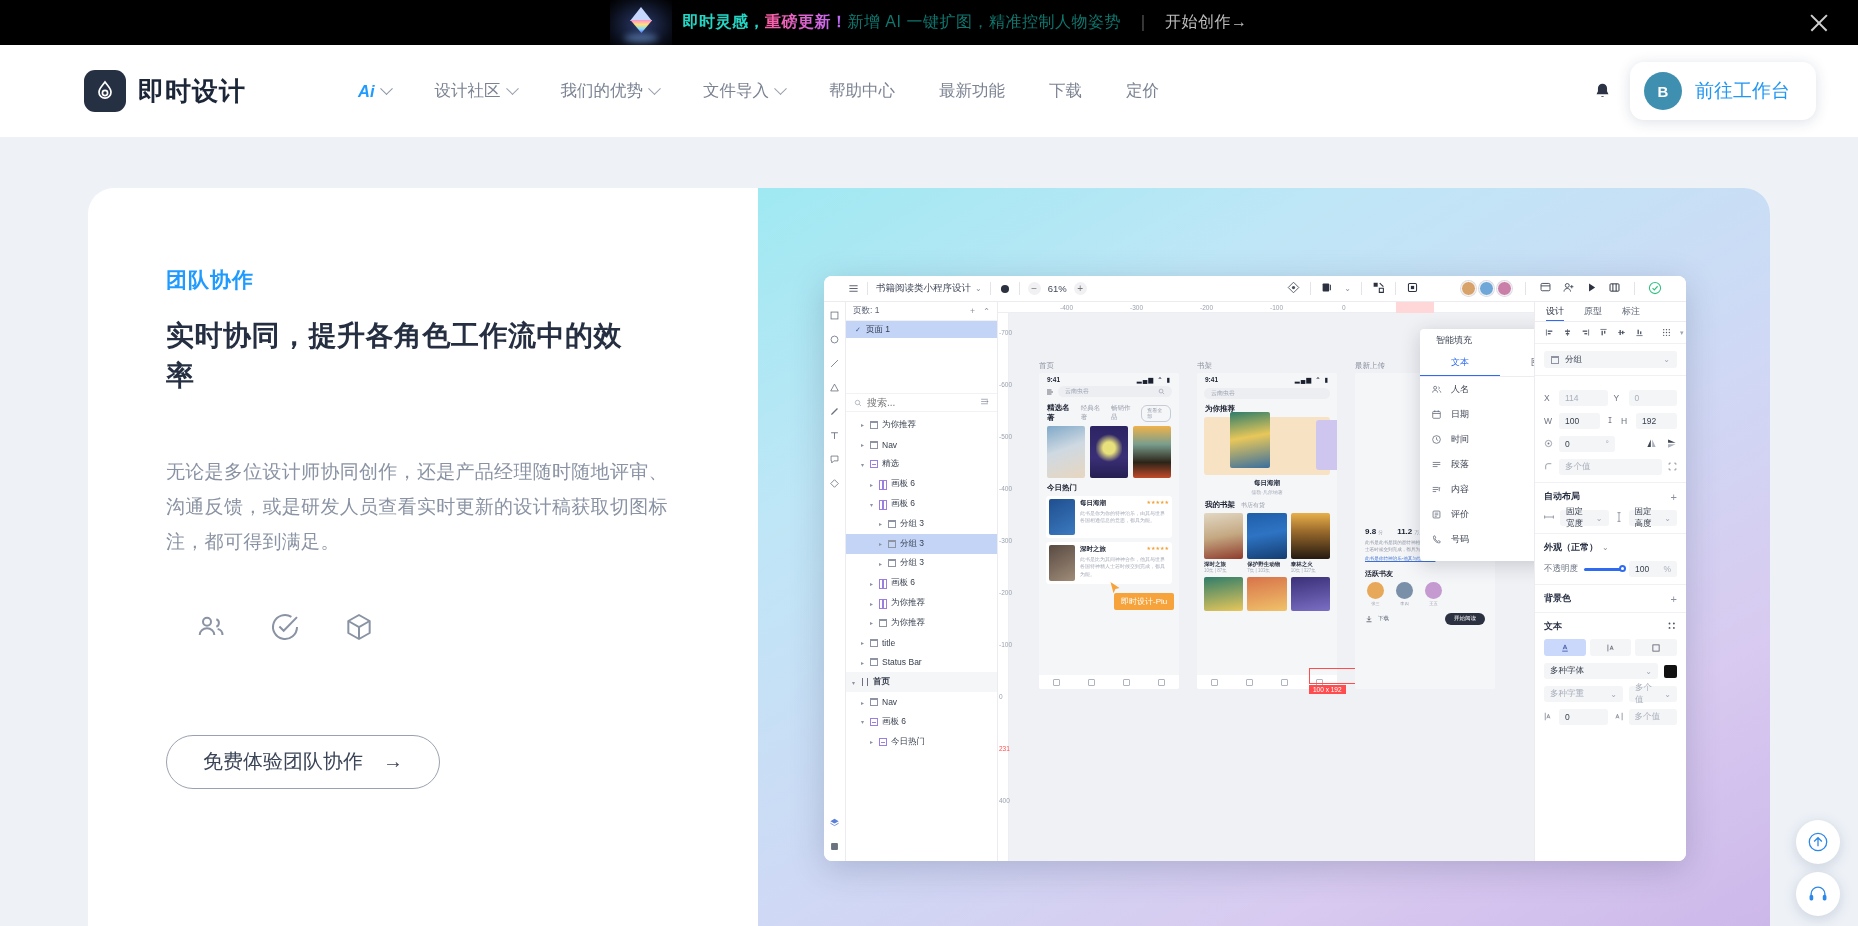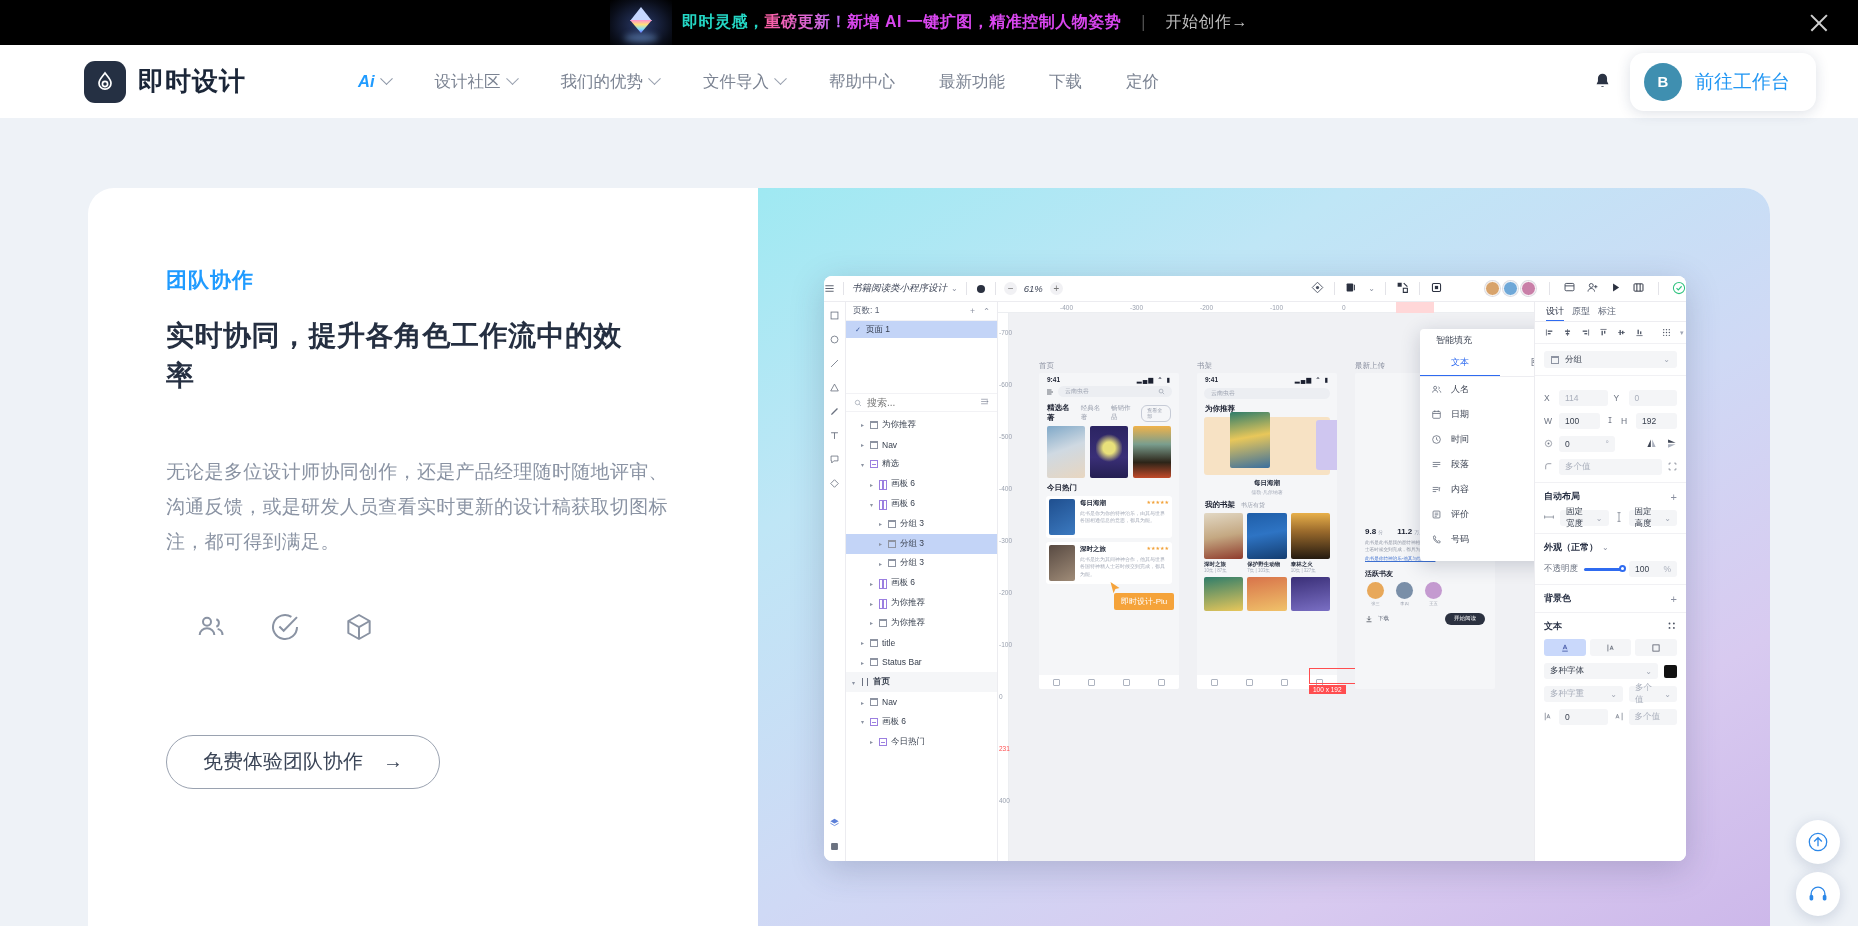--- a/index.html
+++ b/index.html
@@ -31,37 +31,37 @@
   }
   #promo-gem .glow {
     position: absolute; left: 50%; bottom: 3px; transform: translateX(-50%);
     width: 34px; height: 8px; border-radius: 50%;
     background: rgba(140,190,255,.45); filter: blur(3px);
   }
   .promo-txt { font-size: 16px; font-weight: bold; letter-spacing: .5px; }
   .promo-a { color: #24d6c4; }
   .promo-b { background: linear-gradient(90deg,#ff5fa2,#b96bff);
              -webkit-background-clip: text; background-clip: text; color: transparent; }
-  .promo-c { color: #d946ef; font-weight: bold; }
+  .promo-c { color: #0f766e; font-weight: normal; }
   .promo-sep { color: #6a6a6a; margin: 0 14px; font-weight: normal; }
   .promo-cta { color: #bdbdbd; font-weight: normal; cursor: pointer; }
   #promo-close {
     position: absolute; right: 26px; top: 50%; transform: translateY(-50%);
     width: 26px; height: 26px; cursor: pointer;
   }
   #promo-close::before, #promo-close::after {
     content: ""; position: absolute; left: 2px; top: 12px; width: 22px; height: 1.6px;
     background: #cfcfcf;
   }
   #promo-close::before { transform: rotate(45deg); }
   #promo-close::after  { transform: rotate(-45deg); }
 
   
   #header {
-    position: absolute; top: 45px; left: 0; width: 1858px; height: 73px;
+    position: absolute; top: 45px; left: 0; width: 1858px; height: 92px;
     background: #fff; display: flex; align-items: center;
   }
   #brand { display: flex; align-items: center; margin-left: 84px; cursor: pointer; }
   #brand-mark {
     width: 42px; height: 42px; border-radius: 11px; background: #253043;
     display: flex; align-items: center; justify-content: center; margin-right: 12px;
   }
   #brand-name { font-size: 26px; font-weight: bold; color: #1b2638; letter-spacing: 1px; }
 
   #nav { display: flex; align-items: center; margin-left: 90px; gap: 0; }
@@ -119,22 +119,22 @@
     background: linear-gradient(150deg,#9fe9f2 0%,#bfe6f6 26%,#cfd9f5 55%,#d8caf0 78%,#cdb8ea 100%);
   }
 
   
   #app {
     position: absolute; left: 66px; top: 88px; width: 862px; height: 585px;
     background: #fff; border-radius: 8px; box-shadow: 0 8px 34px rgba(40,50,90,.22);
     overflow: hidden; display: flex; flex-direction: column; font-size: 9px; color: #3c4352;
   }
   #app-topbar {
-    height: 26px; display: flex; align-items: center; gap: 0; padding: 0 0;
-    border-bottom: 1px solid #ececf0; background: #fff; flex: 0 0 26px; font-style: italic;
+    height: 26px; display: flex; align-items: center; gap: 0; padding: 0 24px;
+    border-bottom: 1px solid #ececf0; background: #fff; flex: 0 0 26px;
   }
   .tb-sep { width: 1px; height: 13px; background: #e3e3e8; margin: 0 8px; }
   .tb-btn { display: flex; align-items: center; gap: 4px; cursor: pointer; }
   #doc-name { font-size: 9.5px; color: #40485a; }
   .zoom-ctl { width: 13px; height: 13px; border-radius: 50%; background: #f1f1f4;
               display: flex; align-items: center; justify-content: center; font-size: 10px;
               color: #777; cursor: pointer; }
   #zoom-val { font-size: 9.5px; color: #40485a; margin: 0 7px; }
   .tb-right { margin-left: auto; display: flex; align-items: center; gap: 10px; }
   .collab-av { width: 15px; height: 15px; border-radius: 50%; border: 1.4px solid #fff;
@@ -226,21 +226,21 @@
   #sf-tabs { display: flex; border-bottom: 1px solid #ededf1; }
   .sf-tab { flex: 1; text-align: center; font-size: 9px; color: #5b6374; padding: 5px 0 6px;
             cursor: pointer; }
   .sf-tab.on { color: #2f6bf0; border-bottom: 1.6px solid #2f6bf0; }
   .sf-item { height: 25px; display: flex; align-items: center; gap: 9px; padding: 0 11px;
              font-size: 9px; color: #3c4352; cursor: pointer; }
 
   
   #props { width: 152px; border-left: 1px solid #ececf0; background: #fff;
            display: flex; flex-direction: column; }
-  #pr-tabs { height: 20px; display: flex; align-items: center; gap: 8px; padding: 0 11px;
+  #pr-tabs { height: 20px; display: flex; align-items: center; gap: 20px; padding: 0 11px;
              border-bottom: 1px solid #ededf1; font-size: 9px; color: #5b6374; }
   #pr-tabs .on { color: #2a3245; border-bottom: 1.6px solid #2f6bf0; height: 19px;
                  display: flex; align-items: center; }
   .pr-sec { padding: 7px 9px; border-bottom: 1px solid #f1f1f4; }
   #align-row { display: flex; align-items: center; gap: 9px; padding: 6px 10px;
                border-bottom: 1px solid #f1f1f4; }
   .al { width: 9px; height: 9px; cursor: pointer; }
   .sel-chip { height: 17px; background: #f4f5f7; border-radius: 3px; display: flex;
               align-items: center; gap: 6px; padding: 0 7px; font-size: 8.5px; color: #39414f; }
   .fld-row { display: flex; align-items: center; gap: 6px; margin-top: 7px; }

